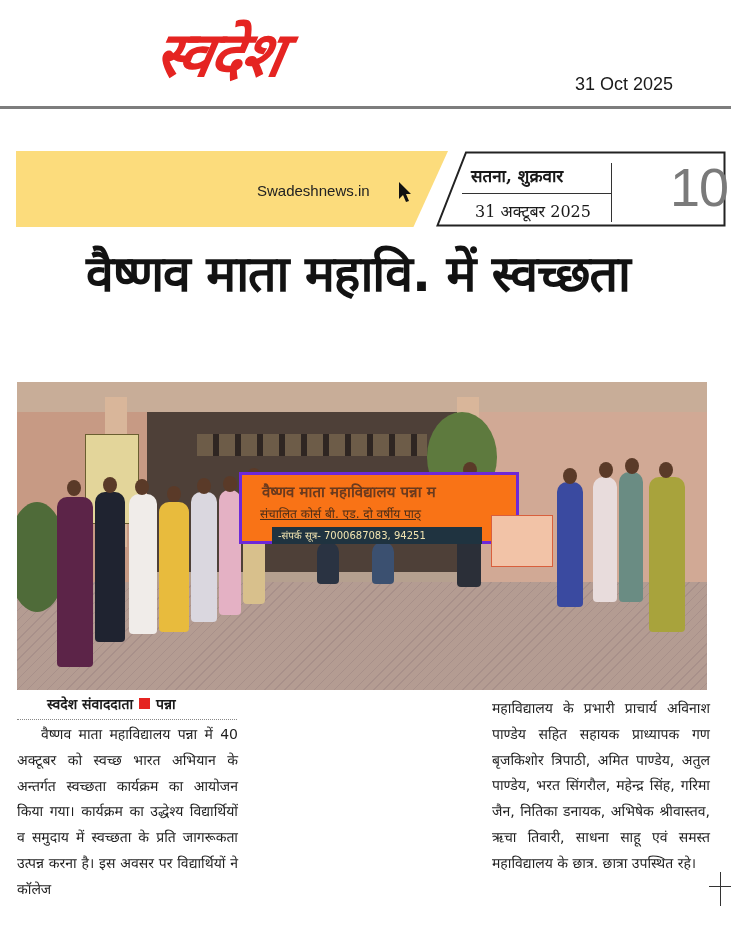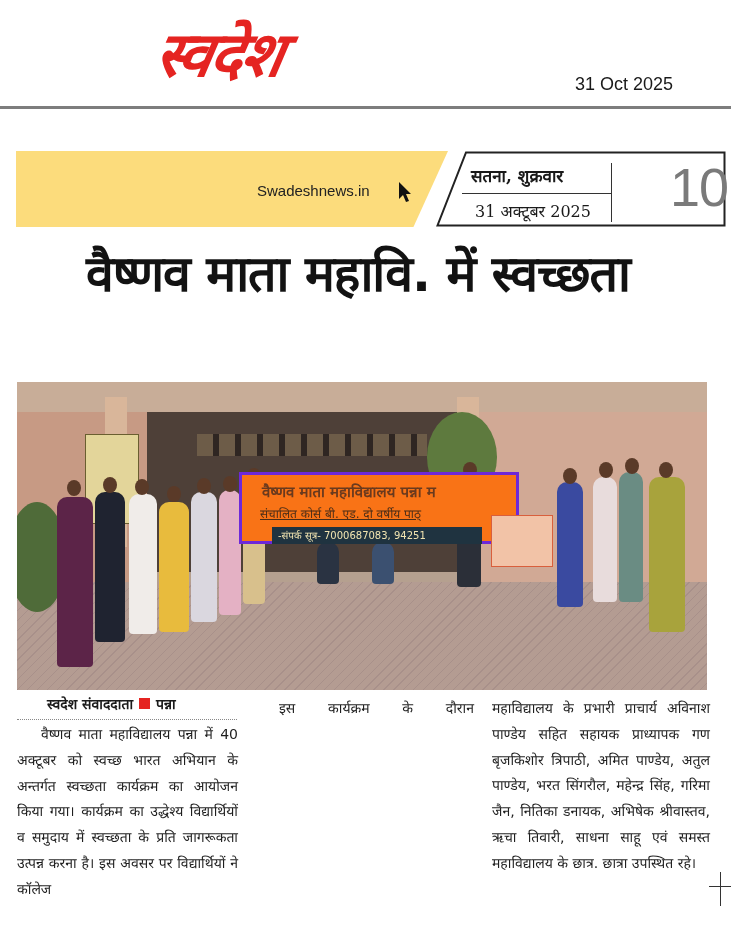--- a/index.html
+++ b/index.html
@@ -200,20 +200,19 @@
   <span>स्वदेश संवाददाता</span>
   <span class="sq"></span>
   <span>पन्ना</span>
 </div>
 <div class="byline-rule"></div>
 
 <div class="col col1">
   <p class="indent last-line">वैष्णव माता महाविद्यालय पन्ना में 40 अक्टूबर को स्वच्छ भारत अभियान के अन्तर्गत स्वच्छता कार्यक्रम का आयोजन किया गया। कार्यक्रम का उद्धेश्य विद्यार्थियों व समुदाय में स्वच्छता के प्रति जागरूकता उत्पन्न करना है। इस अवसर पर विद्यार्थियों ने कॉलेज</p>
 </div>
 <div class="col col2">
-  <p class="indent">इस कार्यक्रम के दौरान</p>
 </div>
 <div class="col col3">
   <p class="last-line">महाविद्यालय के प्रभारी प्राचार्य अविनाश पाण्डेय सहित सहायक प्राध्यापक गण बृजकिशोर त्रिपाठी, अमित पाण्डेय, अतुल पाण्डेय, भरत सिंगरौल, महेन्द्र सिंह, गरिमा जैन, नितिका डनायक, अभिषेक श्रीवास्तव, ऋचा तिवारी, साधना साहू एवं समस्त महाविद्यालय के छात्र. छात्रा उपस्थित रहे।</p>
 </div>
 
 <div class="crop-mark-h"></div>
 <div class="crop-mark-v"></div>
 
 </body></html>

